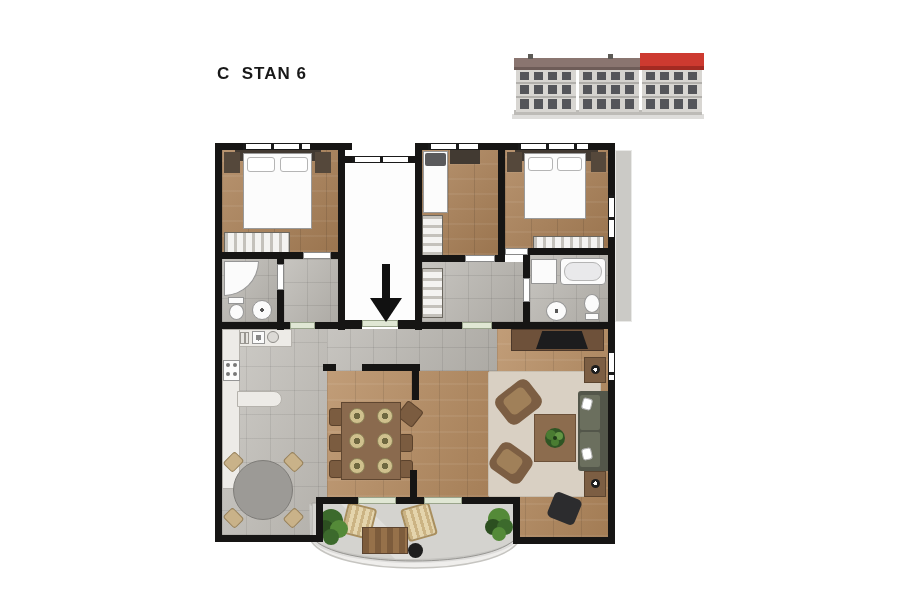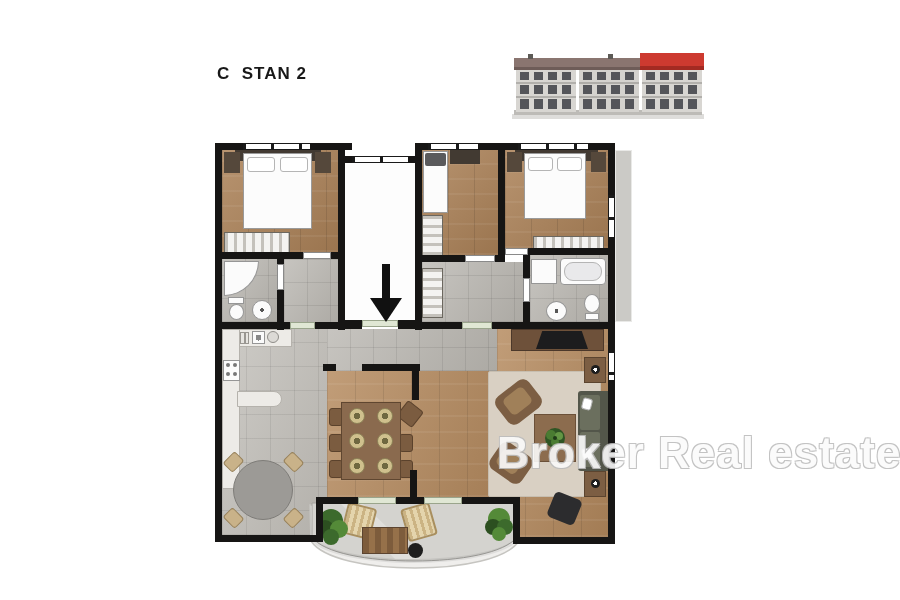--- a/index.html
+++ b/index.html
@@ -42,21 +42,21 @@
   .counter{background:#edebe7;border:1px solid #b5b2ac;}
   .chairbr{background:#7b5c40;border:1px solid #5b422c;border-radius:3px;}
   .chairtan{background:#c9b289;border:1px solid #97815a;border-radius:3px;}
   .plate{border-radius:50%;background:radial-gradient(circle,#6f6840 0 3px,#cfc08d 3px);border:1px solid #8f8458;}
 </style>
 </head>
 <body>
 
 <div class="stage">
 
-  <div class="abs title" style="left:217px;top:64px;">C  STAN 2</div>
+  <div class="abs title" style="left:217px;top:64px;">C  STAN 6</div>
 
   <svg class="abs" style="left:508px;top:52px;z-index:5;" width="200" height="72" viewBox="0 0 200 72">
     <rect x="4" y="62" width="192" height="5" fill="#dedddb"></rect>
     <rect x="6" y="58" width="188" height="5" fill="#bdbbb7"></rect>
 
     <rect x="6" y="6" width="64" height="11" fill="#8a7570"></rect>
     <rect x="6" y="15" width="64" height="3" fill="#6e5c58"></rect>
     <rect x="8" y="18" width="60" height="42" fill="#d8d6d2"></rect>
     <rect x="8" y="30" width="60" height="2" fill="#b2b0ac"></rect>
     <rect x="8" y="44" width="60" height="2" fill="#b2b0ac"></rect>
@@ -294,14 +294,13 @@
   <div class="abs sill" style="left:424px;top:497px;width:38px;height:7px;"></div>
   <div class="abs sill" style="left:362px;top:320px;width:36px;height:7px;"></div>
   <div class="abs sill" style="left:290px;top:322px;width:25px;height:7px;"></div>
   <div class="abs sill" style="left:462px;top:322px;width:30px;height:7px;"></div>
   <div class="abs doorleaf" style="left:277px;top:264px;width:7px;height:26px;"></div>
   <div class="abs doorleaf" style="left:523px;top:278px;width:7px;height:24px;"></div>
   <div class="abs doorleaf" style="left:303px;top:252px;width:28px;height:7px;"></div>
   <div class="abs doorleaf" style="left:465px;top:255px;width:30px;height:7px;"></div>
   <div class="abs doorleaf" style="left:505px;top:248px;width:23px;height:7px;"></div>
 
-  <div class="abs watermark" style="left:497px;top:428px;">Broker Real estate</div>
 </div>
 
 </body></html>

